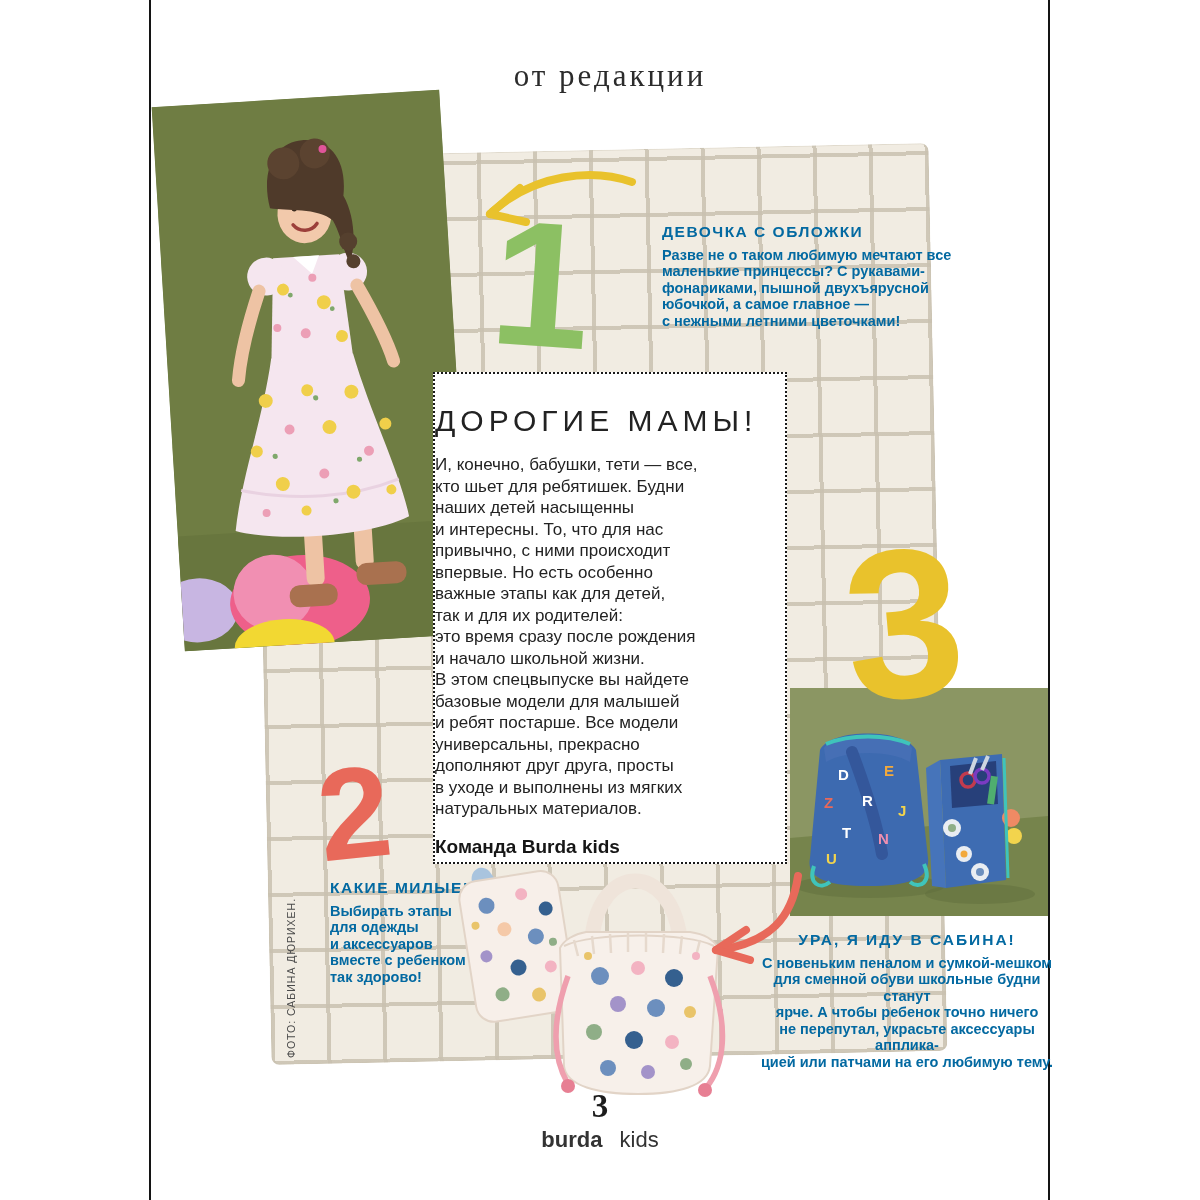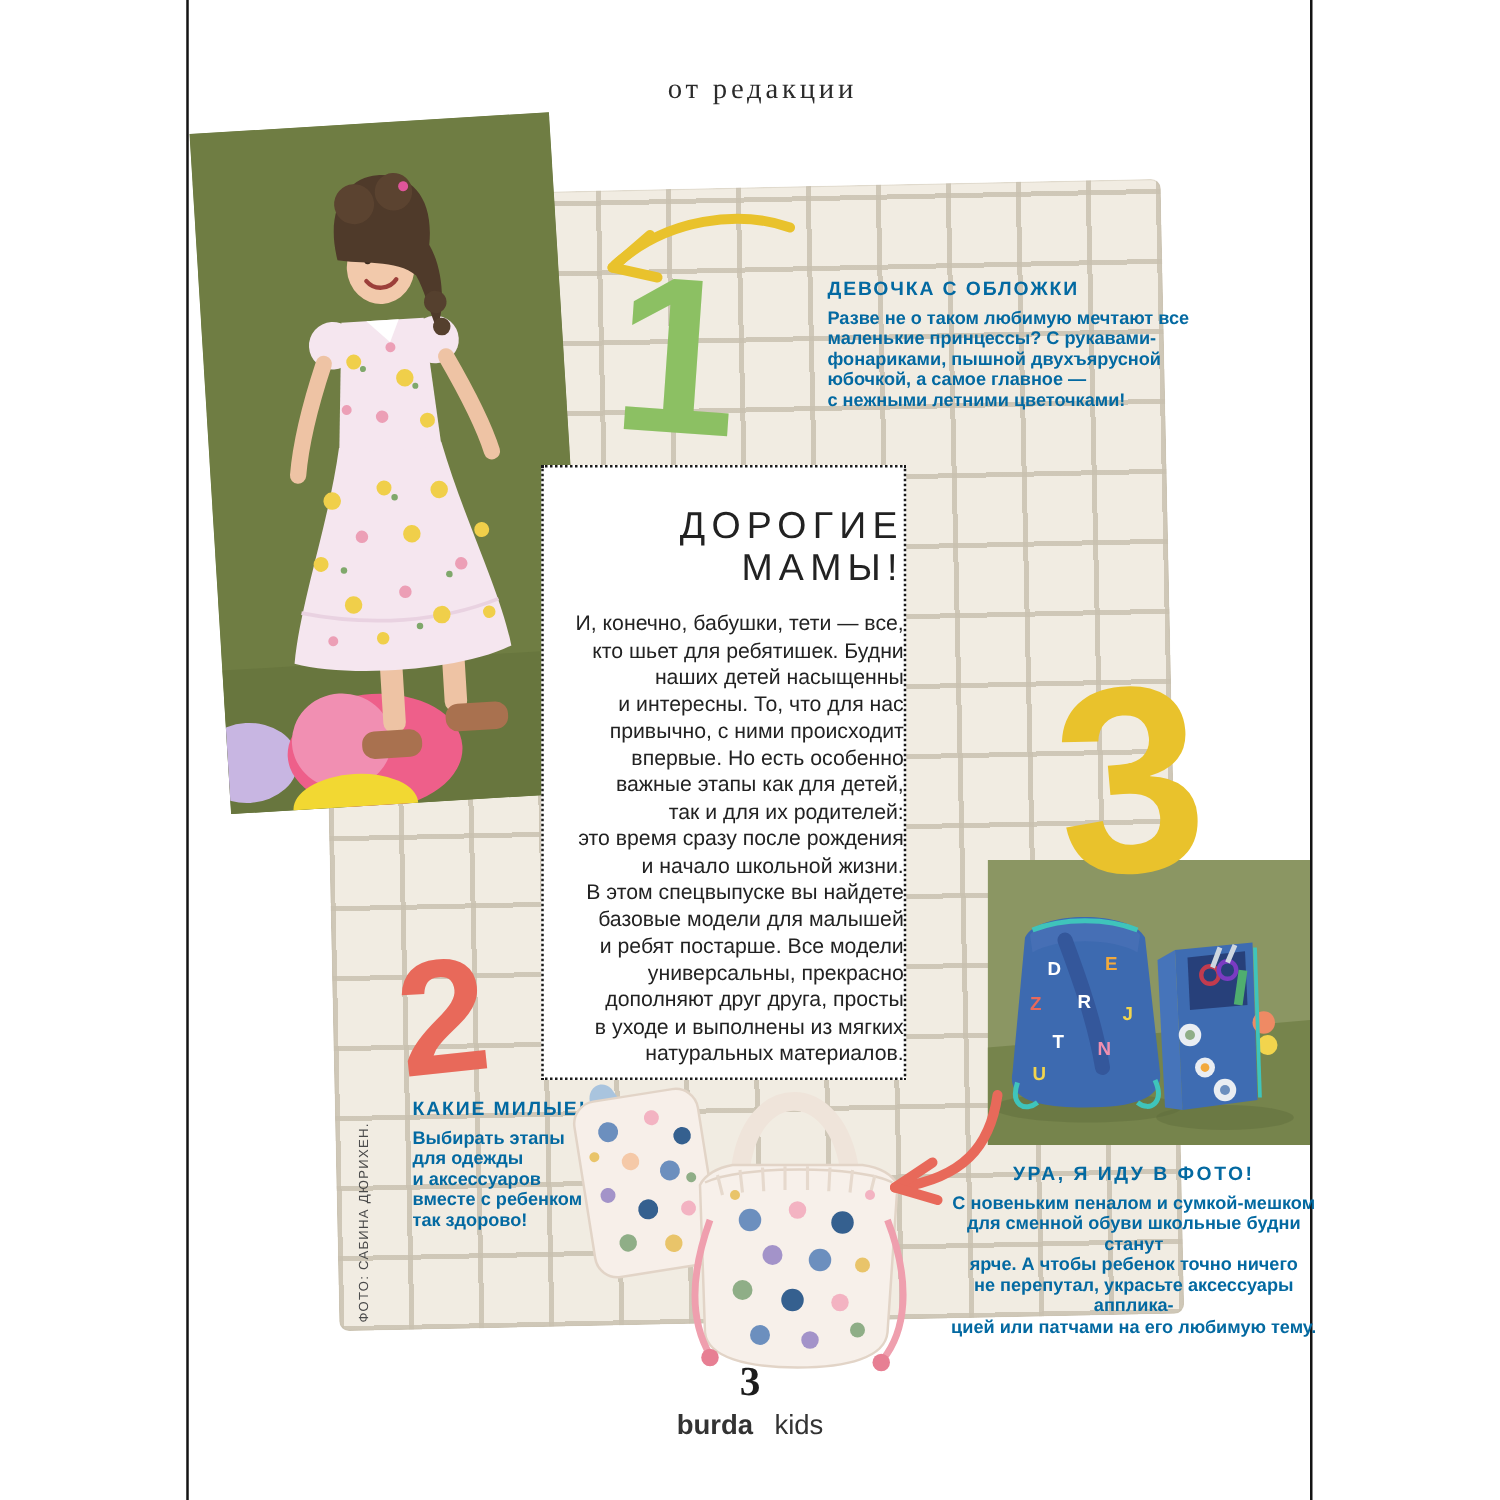--- a/index.html
+++ b/index.html
@@ -3,21 +3,21 @@
 <meta charset="utf-8">
 <style>
   html,body{margin:0;padding:0;background:#ffffff;}
   .page{position:relative;width:1200px;height:1200px;background:#ffffff;overflow:hidden;
         font-family:"Liberation Sans",sans-serif;color:#1c1c1c;}
   .rule{position:absolute;top:0;bottom:0;width:2px;background:#141414;}
   .rule.left{left:149px;}
   .rule.right{left:1048px;}
 
   .header{position:absolute;left:460px;top:58px;width:300px;text-align:center;
-          font-family:"Liberation Serif",serif;font-size:23px;letter-spacing:3px;color:#2b2b2b;}
+          font-family:"Liberation Serif",serif;font-size:31px;letter-spacing:3px;color:#2b2b2b;}
 
   
   .sheet{position:absolute;left:262px;top:150px;width:676px;height:908px;
          transform:rotate(-1.2deg);border-radius:8px;
          background-color:#f1ece2;
          background-image:
            repeating-linear-gradient(90deg, rgba(201,193,176,.85) 0 4px, transparent 4px 56px),
            repeating-linear-gradient(0deg,  rgba(201,193,176,.85) 0 4px, transparent 4px 56px);
          box-shadow:0 0 0 1px rgba(201,193,176,.4) inset;}
 
@@ -30,22 +30,22 @@
   .num2{left:318px;top:748px;font-size:130px;color:#e8695a;transform:rotate(-6deg);}
   .num3{left:845px;top:518px;font-size:212px;color:#e9c22c;transform:rotate(-5deg);z-index:6;}
 
   .info{position:absolute;font-size:14.5px;font-weight:700;line-height:16.5px;color:#0369a1;}
   .info .ititle{font-size:15.5px;letter-spacing:1.5px;margin-bottom:6px;}
   .info .ibody{white-space:pre-line;}
   .blk-covergirl{left:662px;top:224px;width:290px;}
   .blk-cute{left:330px;top:880px;width:180px;}
   .blk-school{left:752px;top:932px;width:310px;text-align:center;}
 
-  .letterbox{position:absolute;left:433px;top:372px;width:292px;height:492px;background:#ffffff;
-             border:2px dotted #1a1a1a;box-sizing:border-box;text-align:right;z-index:4;}
+  .letterbox{position:absolute;left:433px;top:372px;width:354px;height:492px;background:#ffffff;
+             border:2px dotted #1a1a1a;box-sizing:border-box;text-align:left;z-index:4;}
   .letterbox .ltitle{margin-top:30px;font-size:30px;letter-spacing:5px;color:#222;}
   .letterbox .lbody{margin-top:16px;font-size:17px;line-height:21.5px;white-space:pre-line;color:#222;}
   .letterbox .lsig{margin-top:16px;font-size:19px;font-weight:700;color:#161616;}
 
   .credit{position:absolute;left:211px;top:972px;transform:rotate(-90deg);transform-origin:center;
           font-size:10.5px;letter-spacing:1px;color:#4a4a4a;white-space:nowrap;}
 
   .footer{position:absolute;left:450px;top:1088px;width:300px;text-align:center;}
   .footer .pnum{font-family:"Liberation Serif",serif;font-weight:700;font-size:33px;color:#1c1c1c;}
   .footer .logo{margin-top:2px;font-size:22px;color:#333;}
@@ -164,20 +164,21 @@
 так и для их родителей:
 это время сразу после рождения
 и начало школьной жизни.
 В этом спецвыпуске вы найдете
 базовые модели для малышей
 и ребят постарше. Все модели
 универсальны, прекрасно
 дополняют друг друга, просты
 в уходе и выполнены из мягких
 натуральных материалов.</div>
+    <div class="lsig">Команда Burda kids</div>
   </div>
 
   <div class="bignum num3">3</div>
 
   <div class="photo-bags">
     <svg width="258" height="228" viewBox="0 0 258 228">
       <rect width="258" height="228" fill="#8b9663"></rect>
       <path d="M0 150 L258 128 L258 228 L0 228 Z" fill="#76844c"></path>
       <ellipse cx="80" cy="198" rx="75" ry="12" fill="#5f6d3c" opacity="0.45"></ellipse>
       <ellipse cx="190" cy="206" rx="55" ry="10" fill="#5f6d3c" opacity="0.45"></ellipse>
@@ -275,21 +276,21 @@
     </g>
   </svg>
 
   <svg class="arrow" style="left:698px;top:866px;" width="108" height="98" viewBox="0 0 108 98">
     <path d="M100 10 C94 52 72 76 22 84" stroke="#e8695a" stroke-width="8" fill="none" stroke-linecap="round"></path>
     <path d="M18 84 L48 64" stroke="#e8695a" stroke-width="8" fill="none" stroke-linecap="round"></path>
     <path d="M18 84 L52 94" stroke="#e8695a" stroke-width="8" fill="none" stroke-linecap="round"></path>
   </svg>
 
   <div class="info blk-school">
-    <div class="ititle" style="letter-spacing:2px;">УРА, Я ИДУ В ФОТО!</div>
+    <div class="ititle" style="letter-spacing:2px;">УРА, Я ИДУ В САБИНА!</div>
     <div class="ibody">С новеньким пеналом и сумкой-мешком
 для сменной обуви школьные будни станут
 ярче. А чтобы ребенок точно ничего
 не перепутал, украсьте аксессуары апплика-
 цией или патчами на его любимую тему.</div>
   </div>
 
   <div class="credit">ФОТО: САБИНА ДЮРИХЕН.</div>
 
   <div class="footer">

